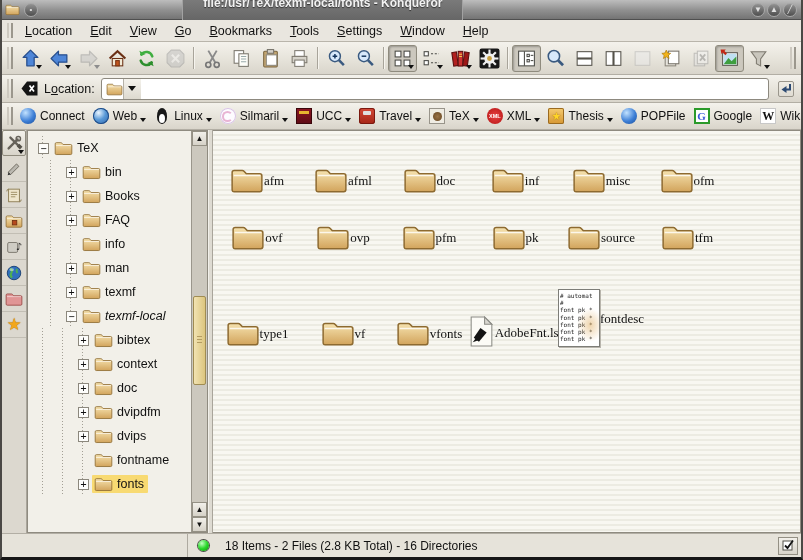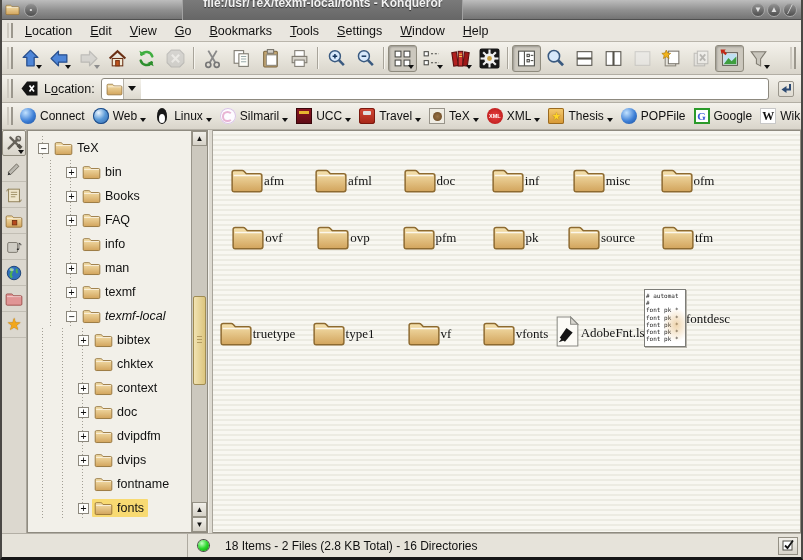--- a/index.html
+++ b/index.html
@@ -626,29 +626,20 @@
           <div class="trow" data-depth="3">
             <span class="exp" data-exp="plus"></span>
             <span class="rbody">
               <svg class="tfold" viewBox="0 0 32 26">
                 <use href="#sym-folder"></use>
               </svg>
               <span class="tlabel">bibtex</span>
             </span>
           </div>
 
-          <div class="trow" data-depth="3">
-            <span class="exp" data-exp="none"></span>
-            <span class="rbody">
-              <svg class="tfold" viewBox="0 0 32 26">
-                <use href="#sym-folder"></use>
-              </svg>
-              <span class="tlabel">chktex</span>
-            </span>
-          </div>
 
           <div class="trow" data-depth="3">
             <span class="exp" data-exp="plus"></span>
             <span class="rbody">
               <svg class="tfold" viewBox="0 0 32 26">
                 <use href="#sym-folder"></use>
               </svg>
               <span class="tlabel">context</span>
             </span>
           </div>
@@ -808,27 +799,20 @@
           </div>
 
           <div class="fcell" data-icon="folder">
             <svg class="ficon i-folder" viewBox="0 0 32 26">
               <use href="#sym-folder"></use>
             </svg>
 
             <span class="flabel">tfm</span>
           </div>
 
-          <div class="fcell" data-icon="folder">
-            <svg class="ficon i-folder" viewBox="0 0 32 26">
-              <use href="#sym-folder"></use>
-            </svg>
-
-            <span class="flabel">truetype</span>
-          </div>
 
           <div class="fcell" data-icon="folder">
             <svg class="ficon i-folder" viewBox="0 0 32 26">
               <use href="#sym-folder"></use>
             </svg>
 
             <span class="flabel">type1</span>
           </div>
 
           <div class="fcell" data-icon="folder">

